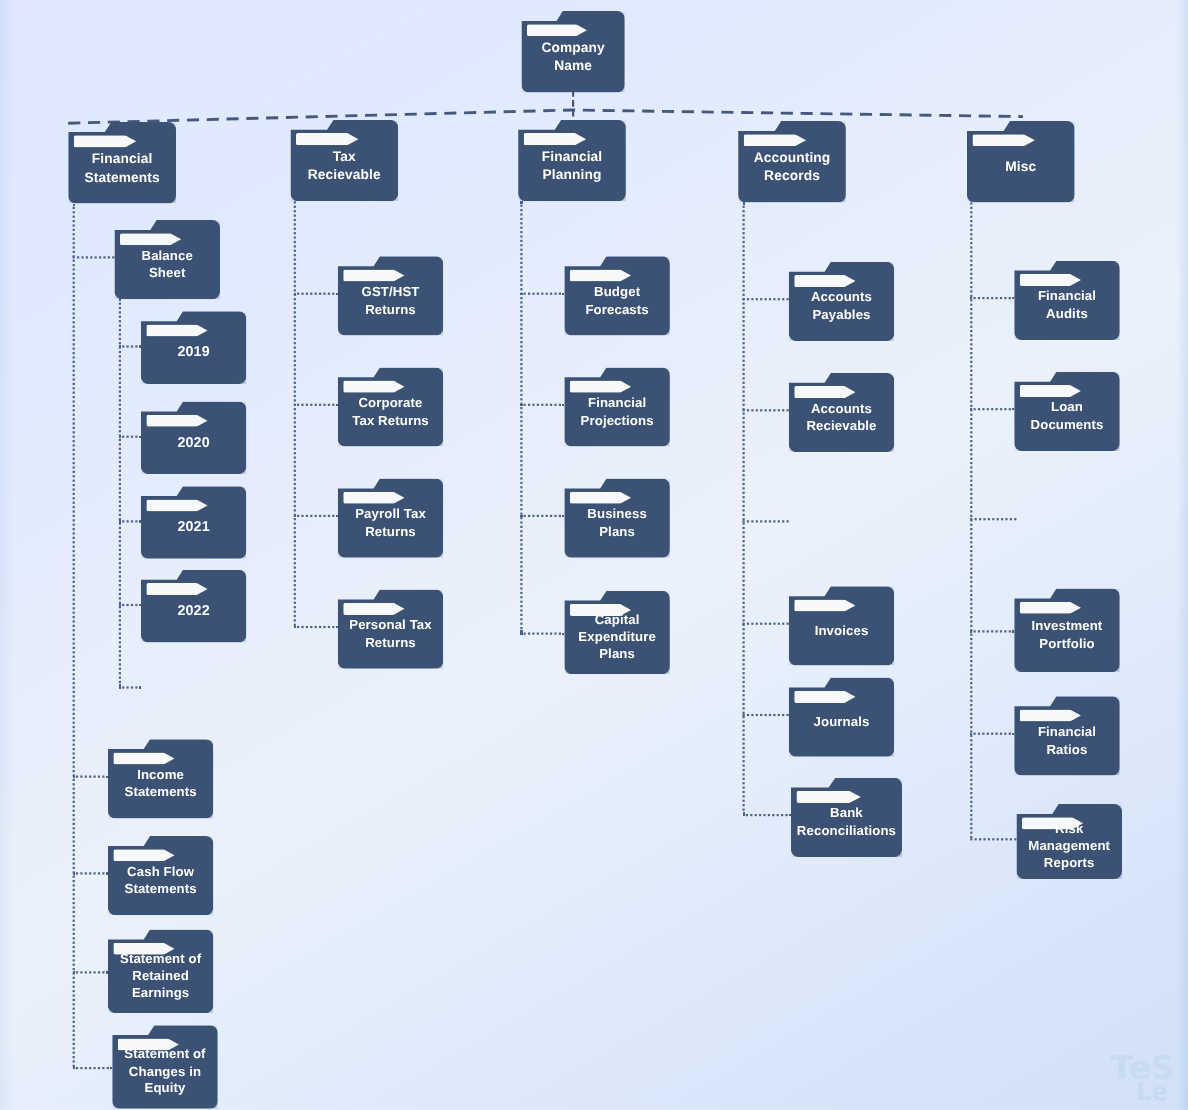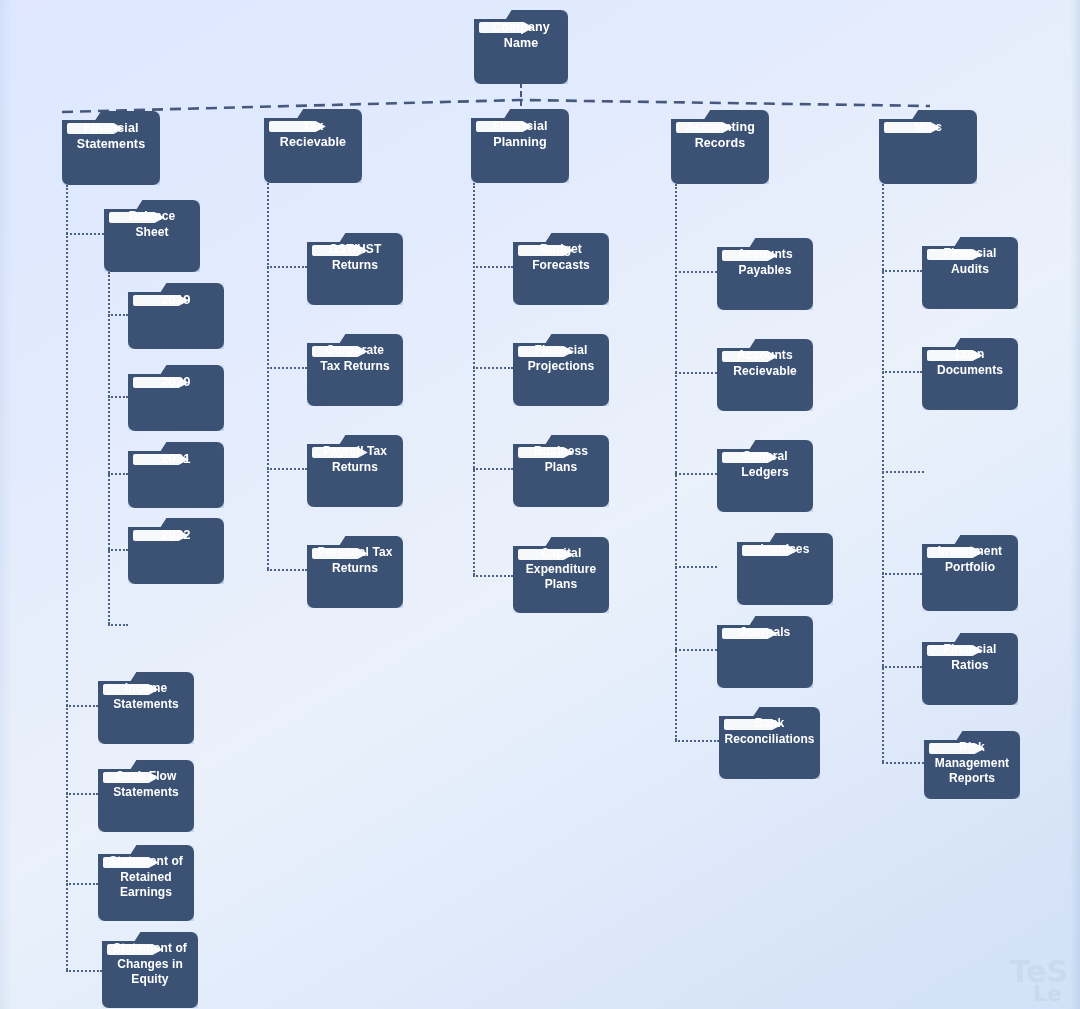--- a/index.html
+++ b/index.html
@@ -79,20 +79,21 @@
 
   
   .folder {
     position: absolute;
     z-index: 3;
     box-sizing: border-box;
     border-radius: 7px;
     background: #3c5275;
     box-shadow: 2px 3px 7px rgba(60,90,140,0.30);
     display: flex;
+    align-items: center;
     justify-content: center;
     
     clip-path: polygon(
       0% 9px,
       34% 9px,
       40% 0%,
       100% 0%,
       100% 100%,
       0% 100%
     );
@@ -357,28 +358,23 @@
   </div>
 
   <div class="stub" style="left:675px; top:372px; width:42px;"></div>
   <div class="folder lvl2 tall" style="left:717px; top:339px;">
     <span class="tab"></span>
     <span class="flabel">Accounts
 Recievable</span>
   </div>
 
   <div class="stub" style="left:675px; top:473px; width:42px;"></div>
-  <div class="folder lvl2 tall" style="left:717px; top:440px;">
-    <span class="tab"></span>
-    <span class="flabel">General
-Ledgers</span>
-  </div>
 
   <div class="stub" style="left:675px; top:566px; width:42px;"></div>
-  <div class="folder lvl2 tall" style="left:717px; top:533px;margin-left:20px;">
+  <div class="folder lvl2 tall" style="left:717px; top:533px;">
     <span class="tab"></span>
     <span class="flabel">Invoices</span>
   </div>
 
   <div class="stub" style="left:675px; top:649px; width:42px;"></div>
   <div class="folder lvl2 tall" style="left:717px; top:616px;">
     <span class="tab"></span>
     <span class="flabel">Journals</span>
   </div>
 

